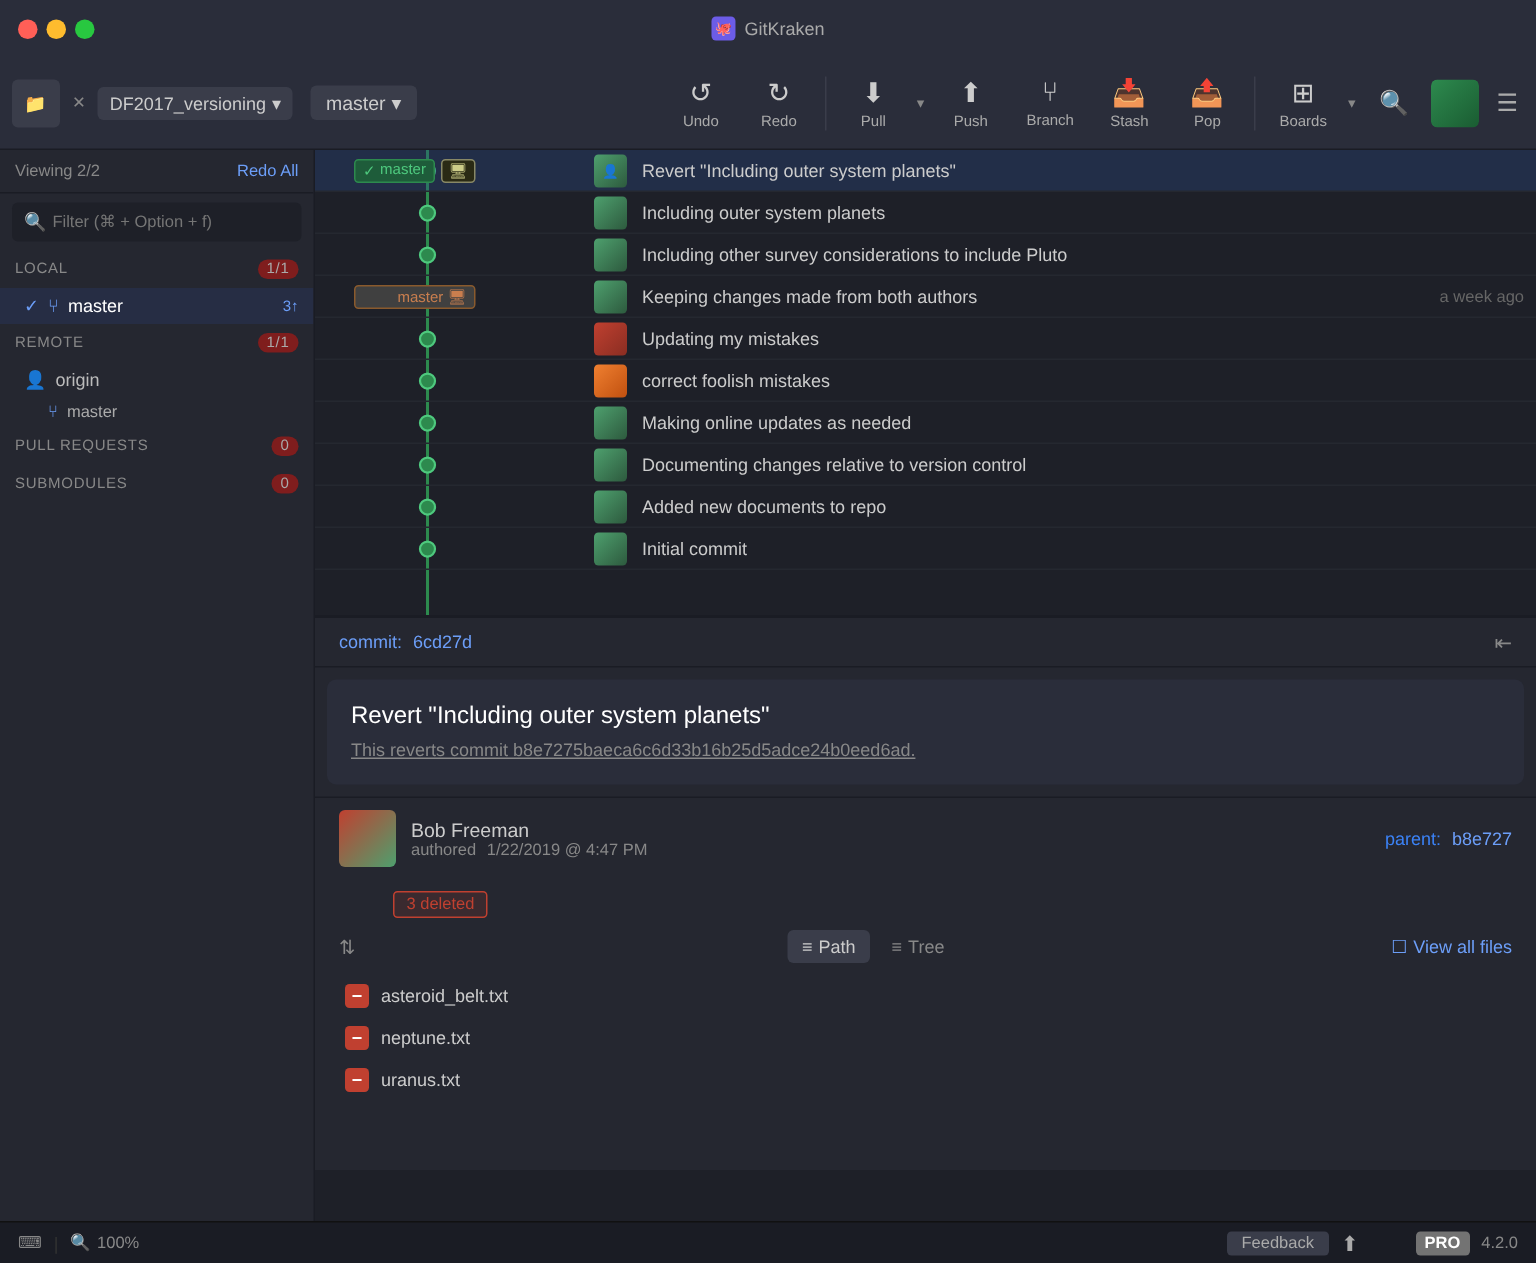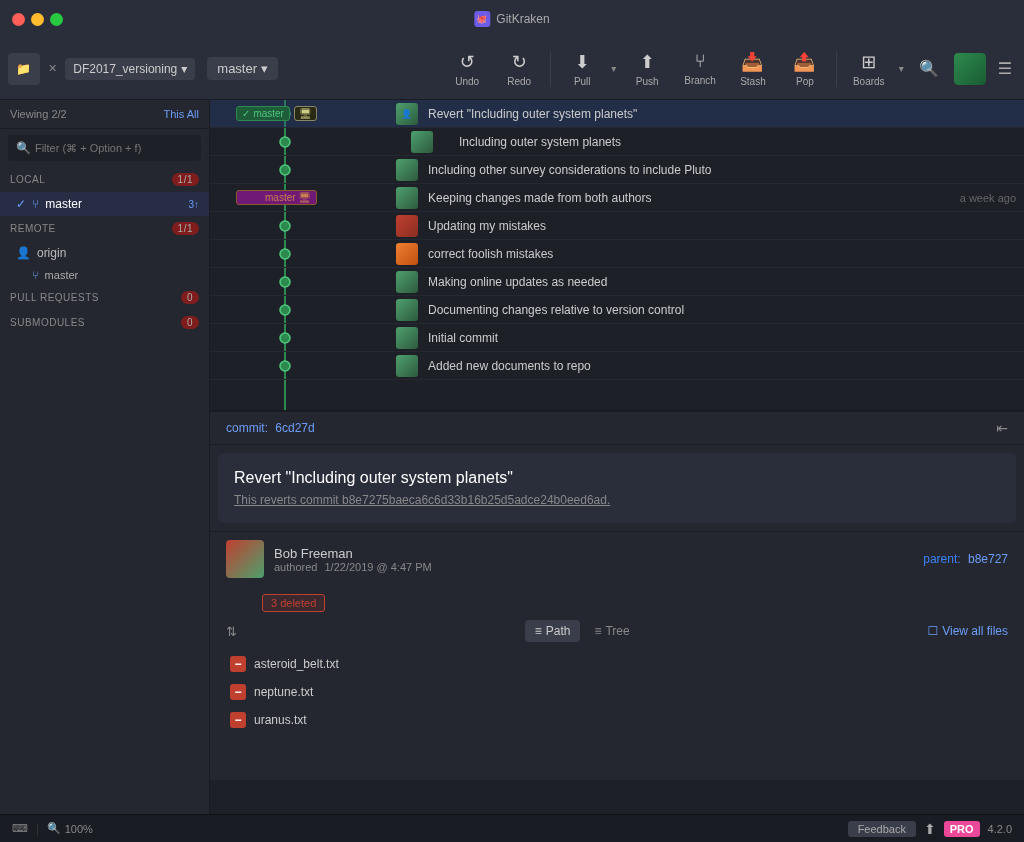--- a/index.html
+++ b/index.html
@@ -302,21 +302,21 @@
       border: 1px solid #2d8a4e;
       border-radius: 3px;
       padding: 1px 5px;
       font-size: 10px;
       color: #4ec97e;
       display: flex;
       align-items: center;
       gap: 3px;
     }
     .branch-tag.master { background: #1e5c3a; border-color: #2d8a4e; color: #4ec97e; }
-    .branch-tag.remote { background: #701a75; border-color: #8a5a2d; color: #c97e4e; padding-left: 28px; }
+    .branch-tag.remote { background: #404040; border-color: #8a5a2d; color: #c97e4e; padding-left: 28px; }
     .commit-message {
       flex: 1;
       color: #ccc;
       font-size: 12px;
       white-space: nowrap;
       overflow: hidden;
       text-overflow: ellipsis;
       padding-left: 4px;
     }
     .commit-time {
@@ -502,26 +502,27 @@
       margin-left: auto;
       background: #3a3d4a;
       border: none;
       color: #aaa;
       border-radius: 3px;
       padding: 2px 10px;
       cursor: pointer;
       font-size: 11px;
     }
     .pro-badge {
-      background: #ec4899;
+      background: #737373;
       color: white;
       border-radius: 3px;
       padding: 2px 6px;
       font-size: 11px;
       font-weight: bold;
+      margin-left: 30px;
     }
     .version-label { color: #888; font-size: 11px; }
 
     
     .graph-container {
       position: relative;
       height: 310px;
     }
   </style>
 </head>
@@ -607,21 +608,21 @@
     </div>
     <div class="menu-btn">☰</div>
   </div>
 </div>
 
 <div id="main">
 
   <div id="sidebar">
     <div class="sidebar-top">
       <span class="viewing-label">Viewing 2/2</span>
-      <span class="show-all-btn">This All</span>
+      <span class="show-all-btn">Redo All</span>
     </div>
     <div class="filter-row">
       <span>🔍</span>
       <input class="filter-input" type="text" placeholder="Filter (⌘ + Option + f)" style="">
     </div>
 
     <div class="section-header">
       <span>LOCAL</span>
       <span class="section-count">1/1</span>
     </div>
@@ -689,21 +690,21 @@
               <span style="background:#2a2a14;border:1px solid #888866;border-radius:3px;padding:1px 4px;font-size:10px;color:#cccc88;display:flex;align-items:center;gap:2px;">🖥</span>
             </div>
             <div style="display:flex;align-items:center;margin-left:8px;gap:6px;flex:1;">
               <div style="width:22px;height:22px;border-radius:3px;background:linear-gradient(135deg,#4ea06e,#2d5a3e);flex-shrink:0;display:flex;align-items:center;justify-content:center;font-size:9px;">👤</div>
               <span class="commit-message">Revert "Including outer system planets"</span>
             </div>
           </div>
 
           <div class="commit-row" style="height:28px;padding-left:8px;">
             <div style="width:170px;display:flex;align-items:center;flex-shrink:0;"></div>
-            <div style="display:flex;align-items:center;margin-left:23px;gap:22px;flex:1;">
+            <div style="display:flex;align-items:center;margin-left:8px;gap:6px;flex:1;">
               <div style="width:22px;height:22px;border-radius:3px;background:linear-gradient(135deg,#4ea06e,#2d5a3e);flex-shrink:0;"></div>
               <span class="commit-message">Including outer system planets</span>
             </div>
           </div>
 
           <div class="commit-row" style="height:28px;padding-left:8px;">
             <div style="width:170px;display:flex;align-items:center;flex-shrink:0;"></div>
             <div style="display:flex;align-items:center;margin-left:8px;gap:6px;flex:1;">
               <div style="width:22px;height:22px;border-radius:3px;background:linear-gradient(135deg,#4ea06e,#2d5a3e);flex-shrink:0;"></div>
               <span class="commit-message">Including other survey considerations to include Pluto</span>
@@ -751,29 +752,29 @@
             <div style="display:flex;align-items:center;margin-left:8px;gap:6px;flex:1;">
               <div style="width:22px;height:22px;border-radius:3px;background:linear-gradient(135deg,#4ea06e,#2d5a3e);flex-shrink:0;"></div>
               <span class="commit-message">Documenting changes relative to version control</span>
             </div>
           </div>
 
           <div class="commit-row" style="height:28px;padding-left:8px;">
             <div style="width:170px;flex-shrink:0;"></div>
             <div style="display:flex;align-items:center;margin-left:8px;gap:6px;flex:1;">
               <div style="width:22px;height:22px;border-radius:3px;background:linear-gradient(135deg,#4ea06e,#2d5a3e);flex-shrink:0;"></div>
-              <span class="commit-message">Initial commit</span>
+              <span class="commit-message">Added new documents to repo</span>
             </div>
           </div>
 
           <div class="commit-row" style="height:28px;padding-left:8px;">
             <div style="width:170px;flex-shrink:0;"></div>
             <div style="display:flex;align-items:center;margin-left:8px;gap:6px;flex:1;">
               <div style="width:22px;height:22px;border-radius:3px;background:linear-gradient(135deg,#4ea06e,#2d5a3e);flex-shrink:0;"></div>
-              <span class="commit-message">Added new documents to repo</span>
+              <span class="commit-message">Initial commit</span>
             </div>
           </div>
         </div>
       </div>
     </div>
 
     <div id="bottom-panel">
 
       <div class="commit-header">
         <span class="commit-id">

